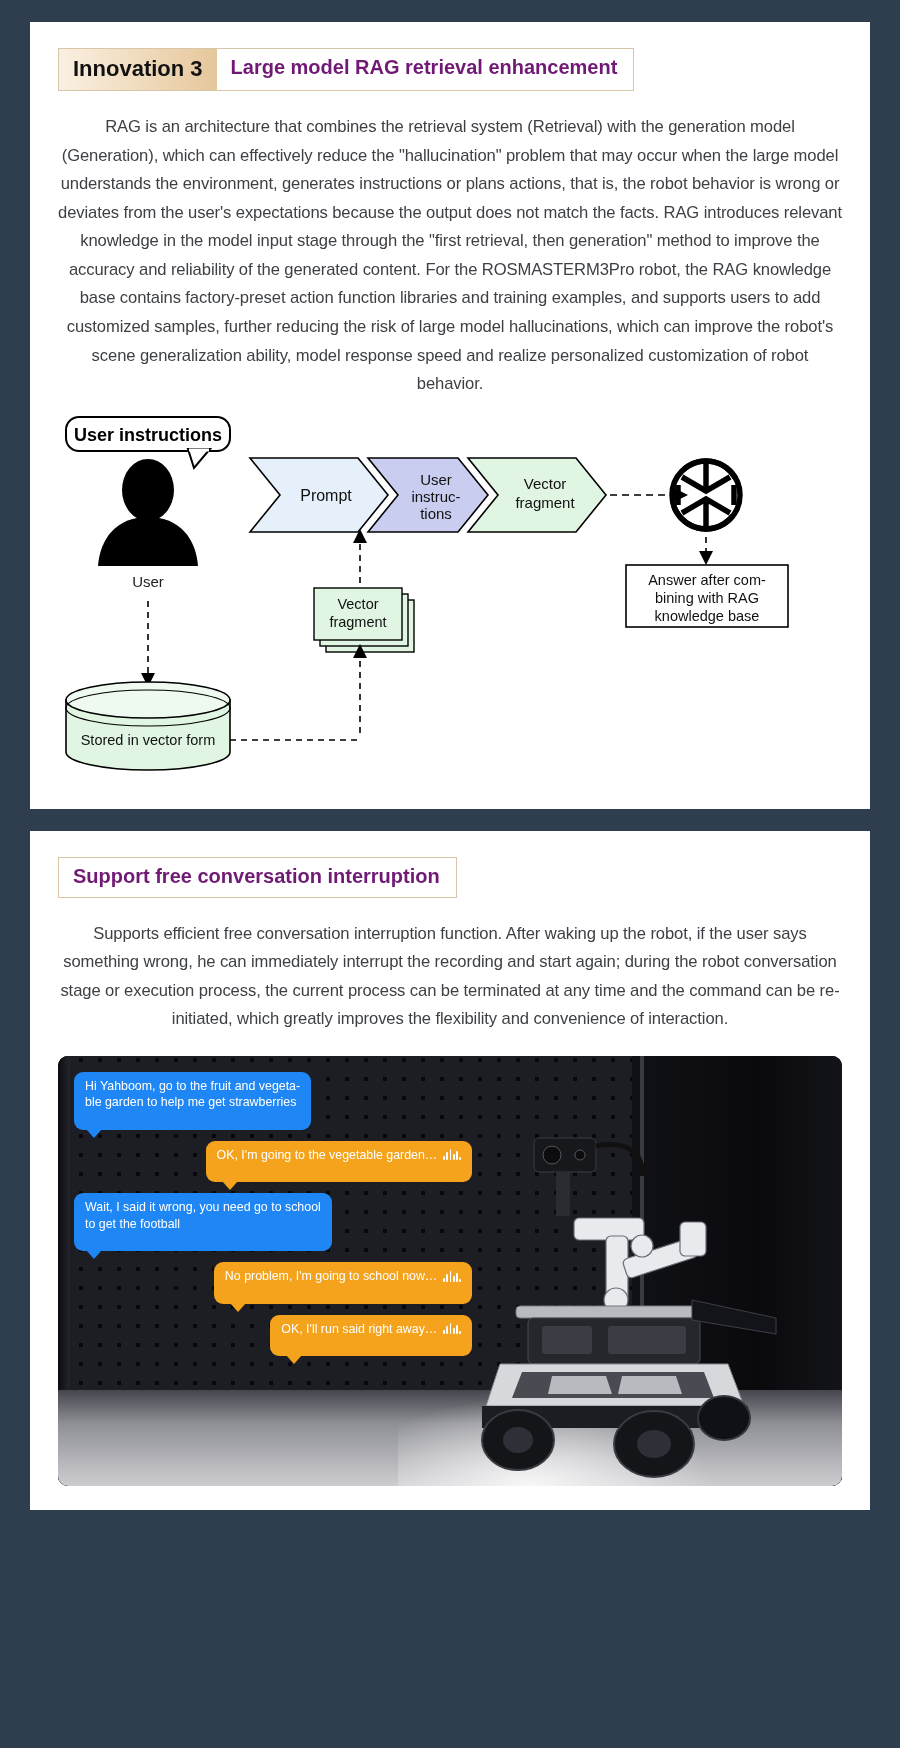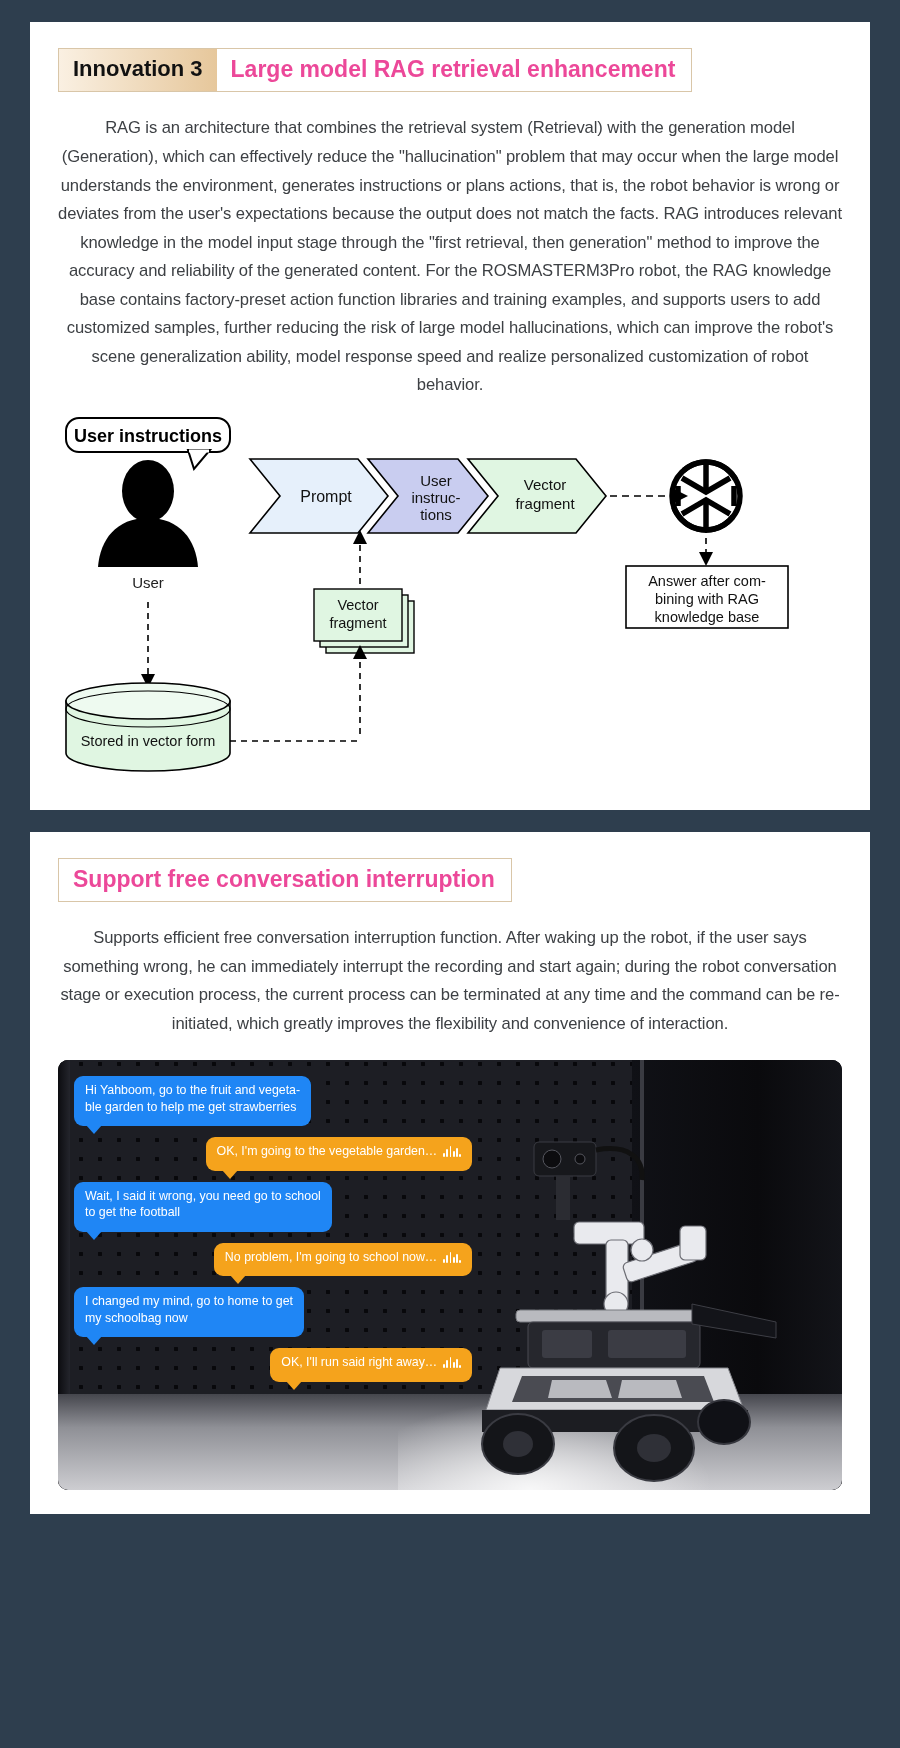--- a/index.html
+++ b/index.html
@@ -35,23 +35,23 @@
     padding: 7px 14px 9px 14px;
     font-size: 22px;
     font-weight: 700;
     color: #111;
     white-space: nowrap;
     line-height: 1.15;
   }
   .sec-title {
     background: #ffffff;
     padding: 7px 16px 9px 14px;
-    font-size: 23px;
+    font-size: 20px;
     font-weight: 700;
-    color: #ec4899;
+    color: #701a75;
     white-space: nowrap;
     line-height: 1.15;
   }
 
   .body-text {
     font-size: 16.6px;
     line-height: 1.72;
     color: #3d4044;
     letter-spacing: -0.1px;
     text-align: center;
@@ -98,21 +98,21 @@
     background: radial-gradient(ellipse at 40% 100%, rgba(255,255,255,.85), rgba(255,255,255,0) 65%);
   }
 
   .bubbles { position: absolute; left: 0; top: 16px; width: 420px; }
   .bubble-row { display: flex; margin-bottom: 11px; position: relative; }
   .bubble-row.user { justify-content: flex-start; padding-left: 16px; }
   .bubble-row.bot  { justify-content: flex-end; padding-right: 6px; }
 
   .bubble {
     border-radius: 9px;
-    padding: 6px 11px 11px 11px;
+    padding: 6px 11px 19px 11px;
     font-size: 12.4px;
     line-height: 1.33;
     color: #ffffff;
     max-width: 275px;
     position: relative;
   }
   .bubble.user { background: #1f86f5; }
   .bubble.bot  { background: #f5a31c; display: flex; align-items: center; gap: 6px; white-space: nowrap; }
   .bubble.user::after {
     content: "";
@@ -329,26 +329,20 @@
               <i style="height:4px"></i>
                 <i style="height:8px"></i>
                 <i style="height:11px"></i>
                 <i style="height:6px"></i>
                 <i style="height:9px"></i>
                 <i style="height:3px"></i>
             </span>
           </div>
         </div>
 
-        <div class="bubble-row user">
-          <div class="bubble user">
-            <div>I changed my mind, go to home to get</div>
-            <div>my schoolbag now</div>
-          </div>
-        </div>
 
         <div class="bubble-row bot">
           <div class="bubble bot">
             <span>OK, I'll run said right away…</span>
             <span class="wave">
               <i style="height:4px"></i>
                 <i style="height:8px"></i>
                 <i style="height:11px"></i>
                 <i style="height:6px"></i>
                 <i style="height:9px"></i>

